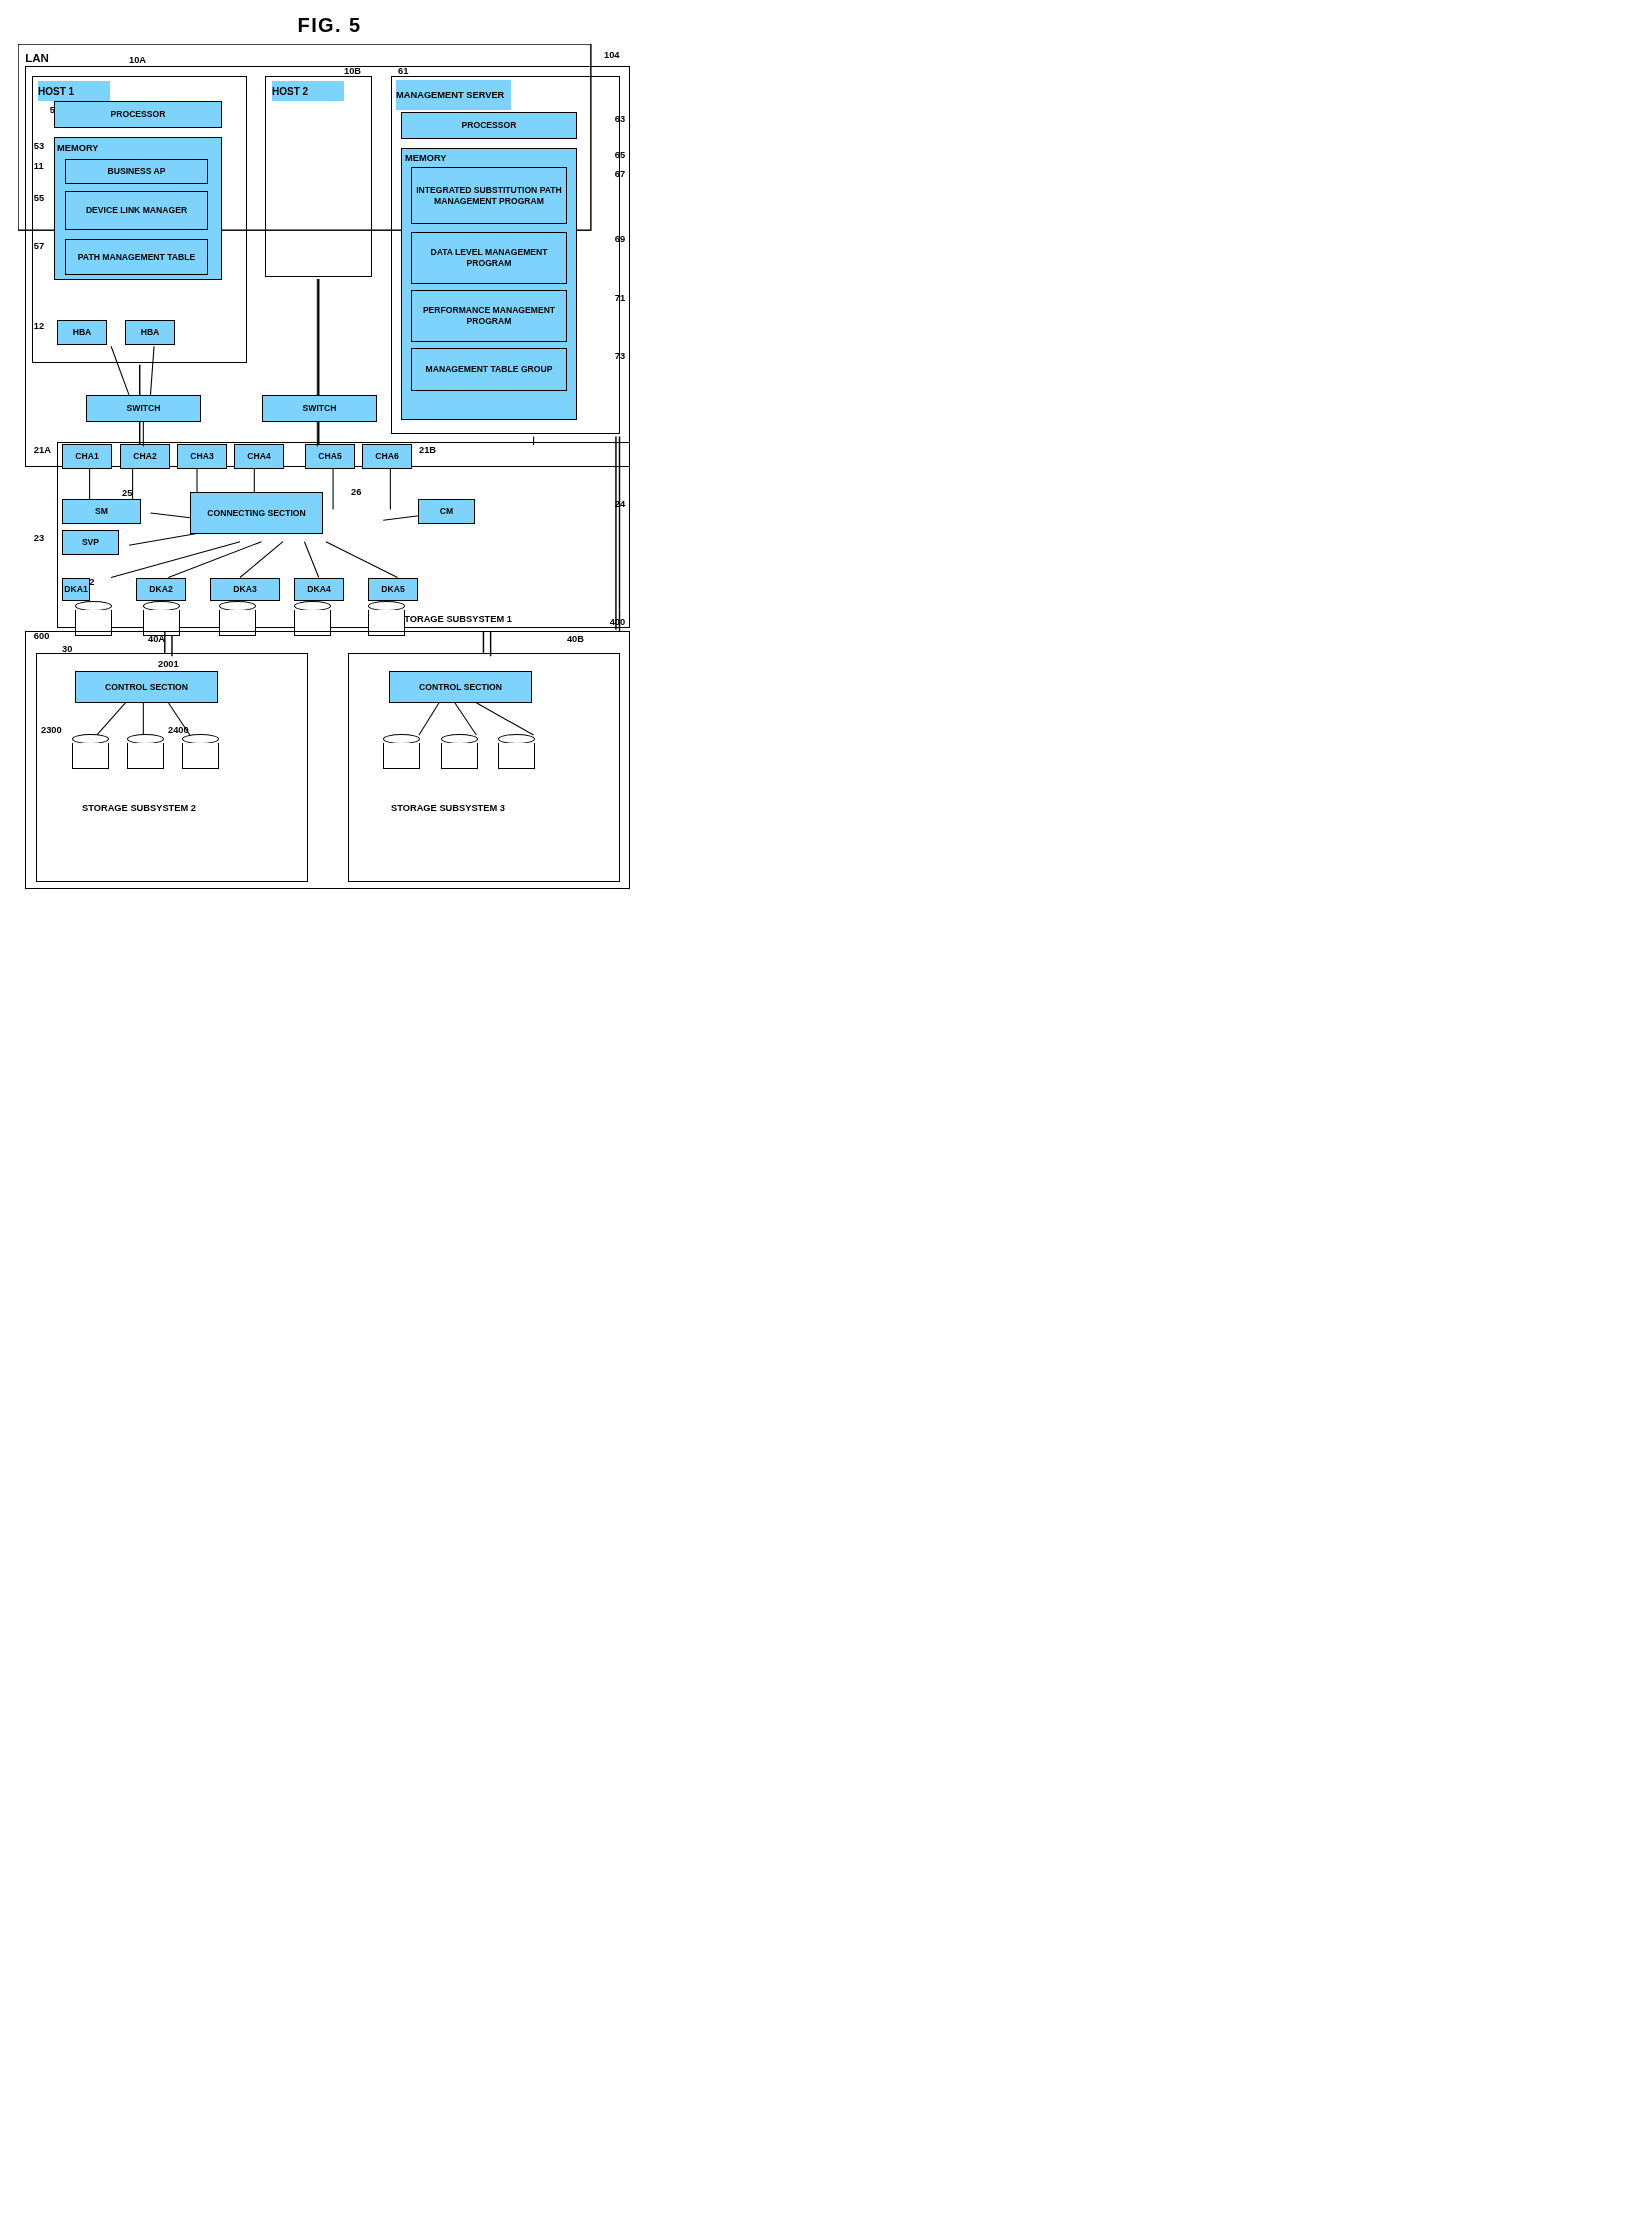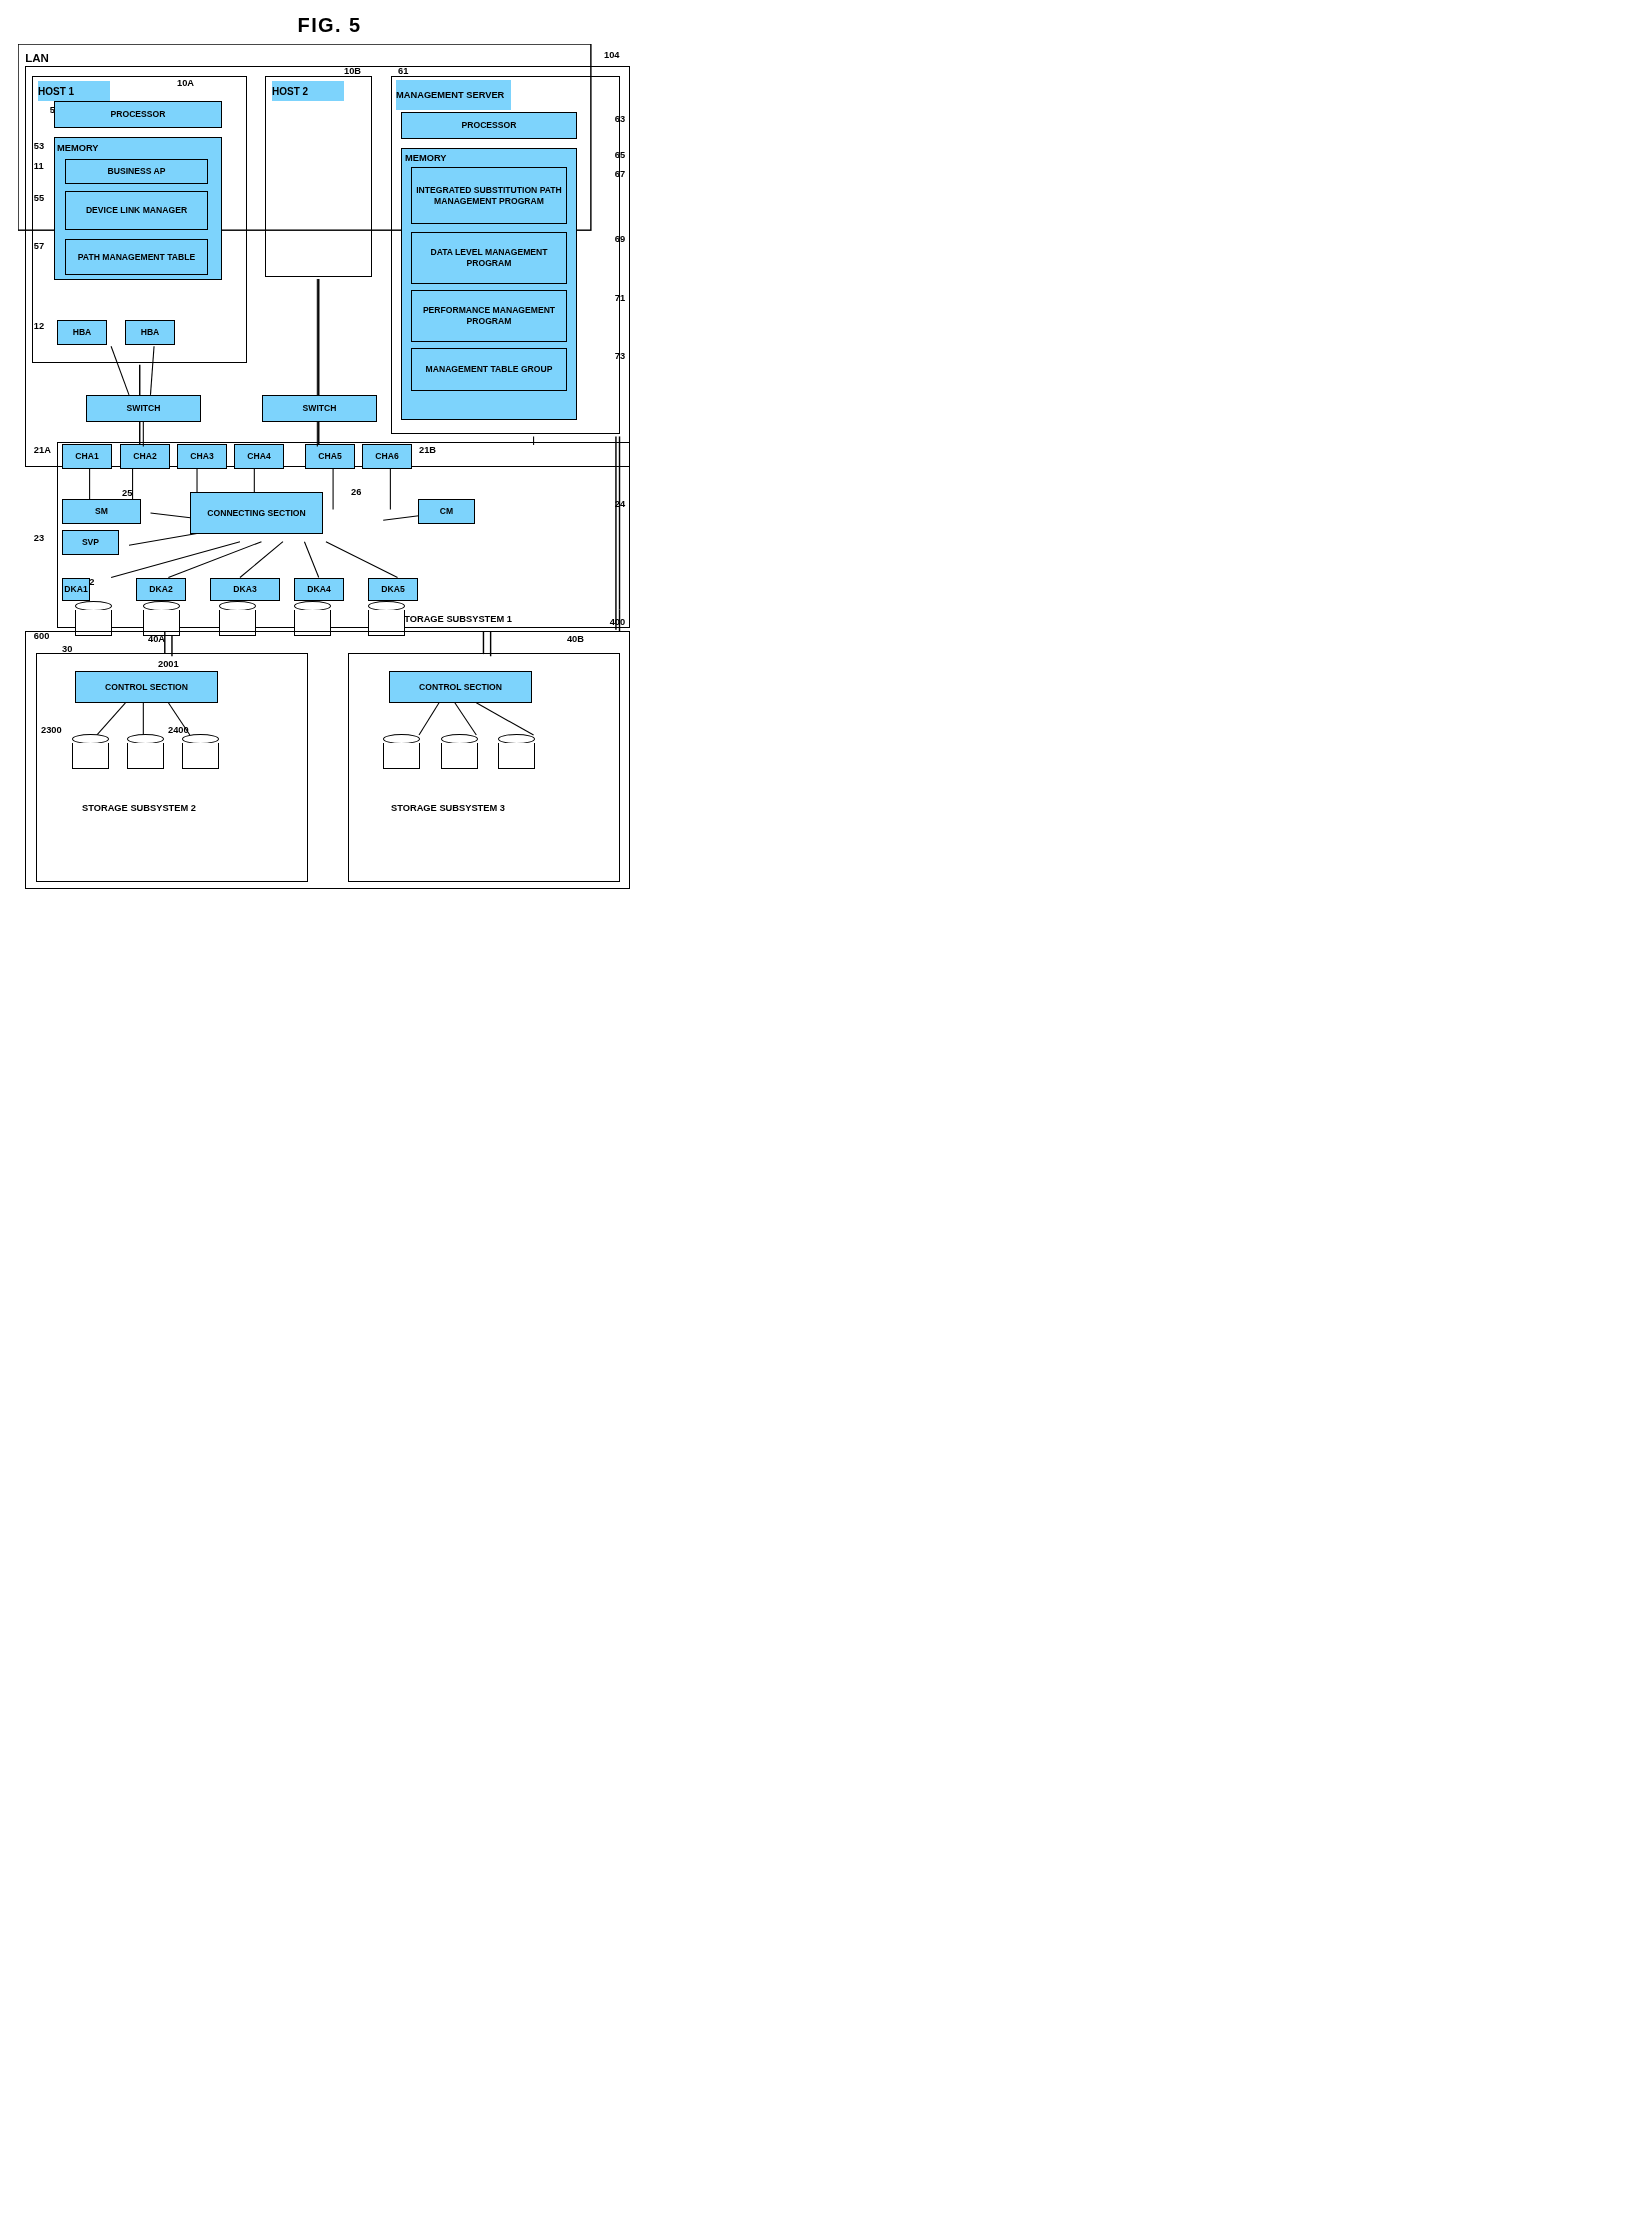--- a/index.html
+++ b/index.html
@@ -208,21 +208,21 @@
   </svg>
 
   <div class="lan-label">LAN</div>
 
   <div class="ref" style="top:5.7px;right:21.5px;">104</div>
 
   <div class="lan-border"></div>
 
   <div class="host1-box"></div>
 
-  <div class="ref" style="top:34px;left:111px;margin-left:48px;">10A</div>
+  <div class="ref" style="top:11px;left:111px;">10A</div>
 
   <div class="inner-box" style="top:37px;left:20px;width:72px;height:20px;border:none;font-size:10px;font-weight:bold;justify-content:flex-start;">HOST 1</div>
 
   <div class="ref" style="top:61px;left:15.8px;padding-left:16px;">51</div>
 
   <div class="inner-box" style="top:57px;left:36px;width:168px;height:27px;">PROCESSOR</div>
 
   <div class="ref" style="top:97px;left:15.8px;">53</div>
 
   <div class="inner-box" style="top:93px;left:36px;width:168px;height:143px;"></div>

